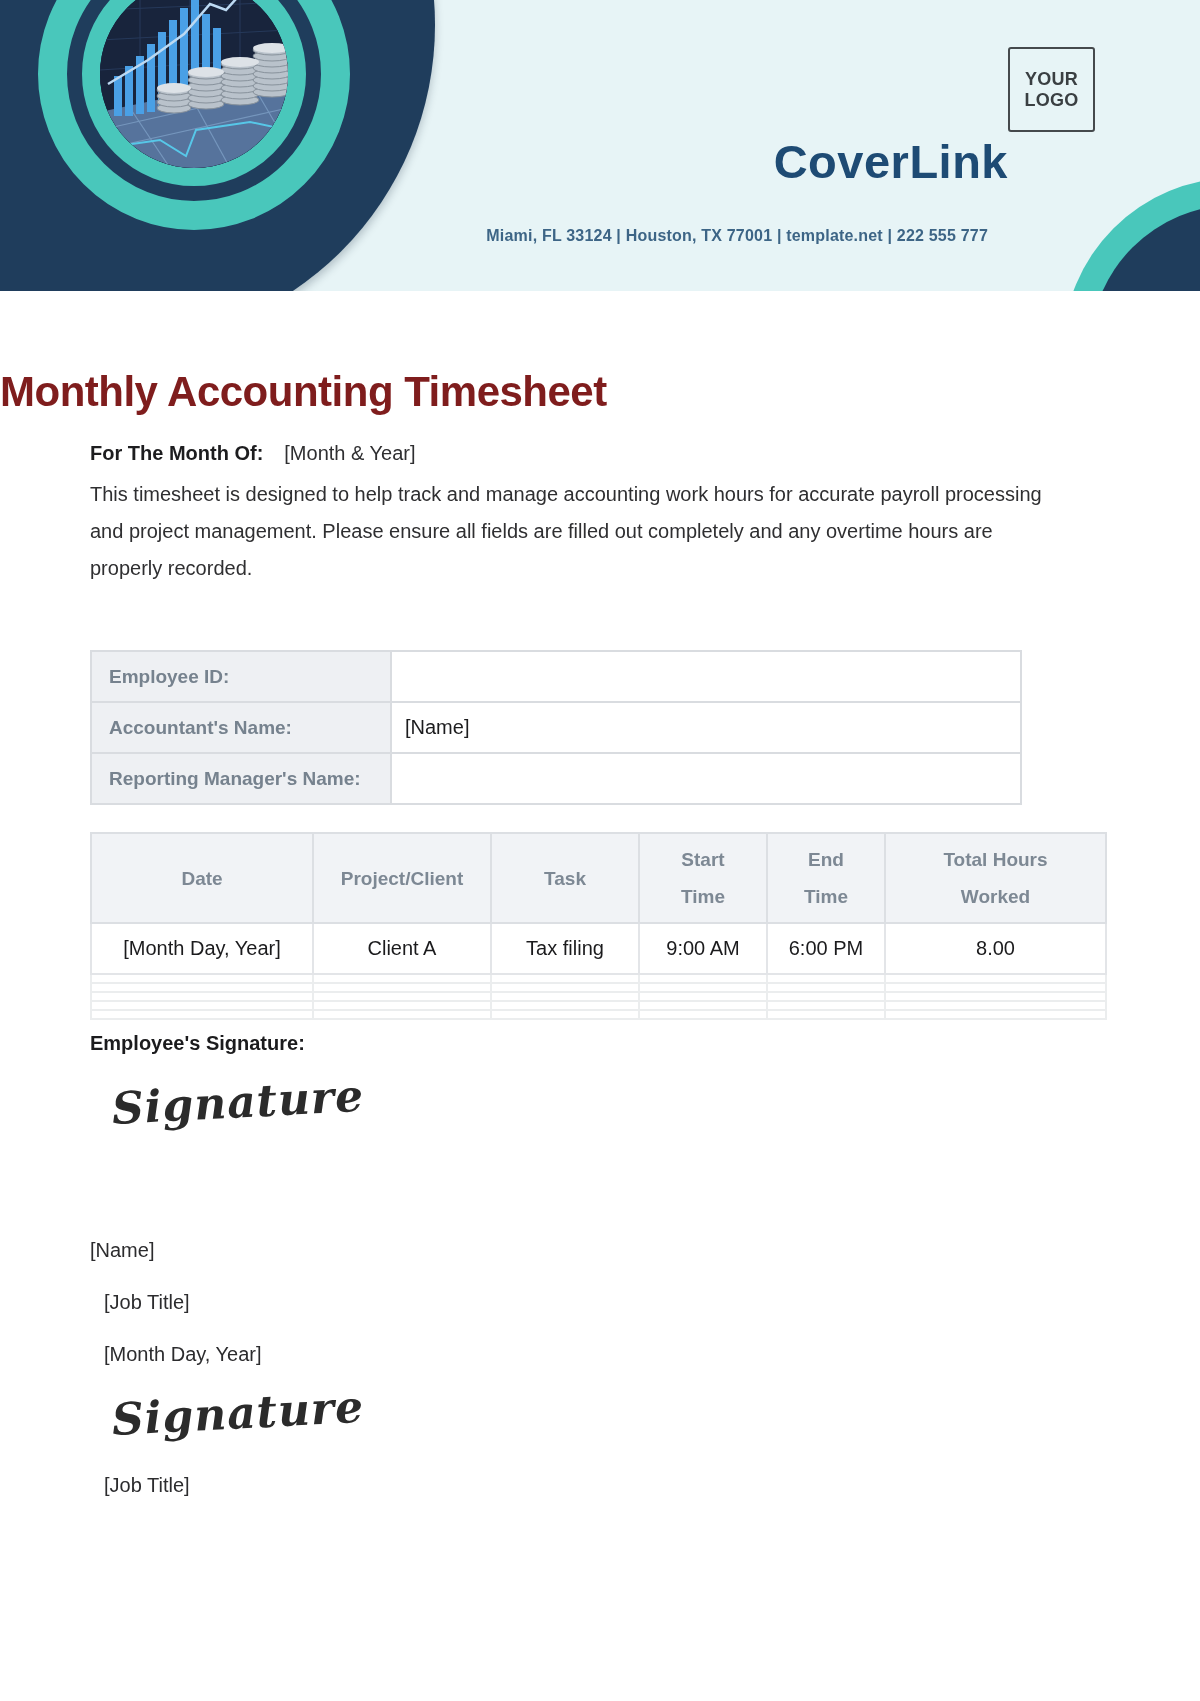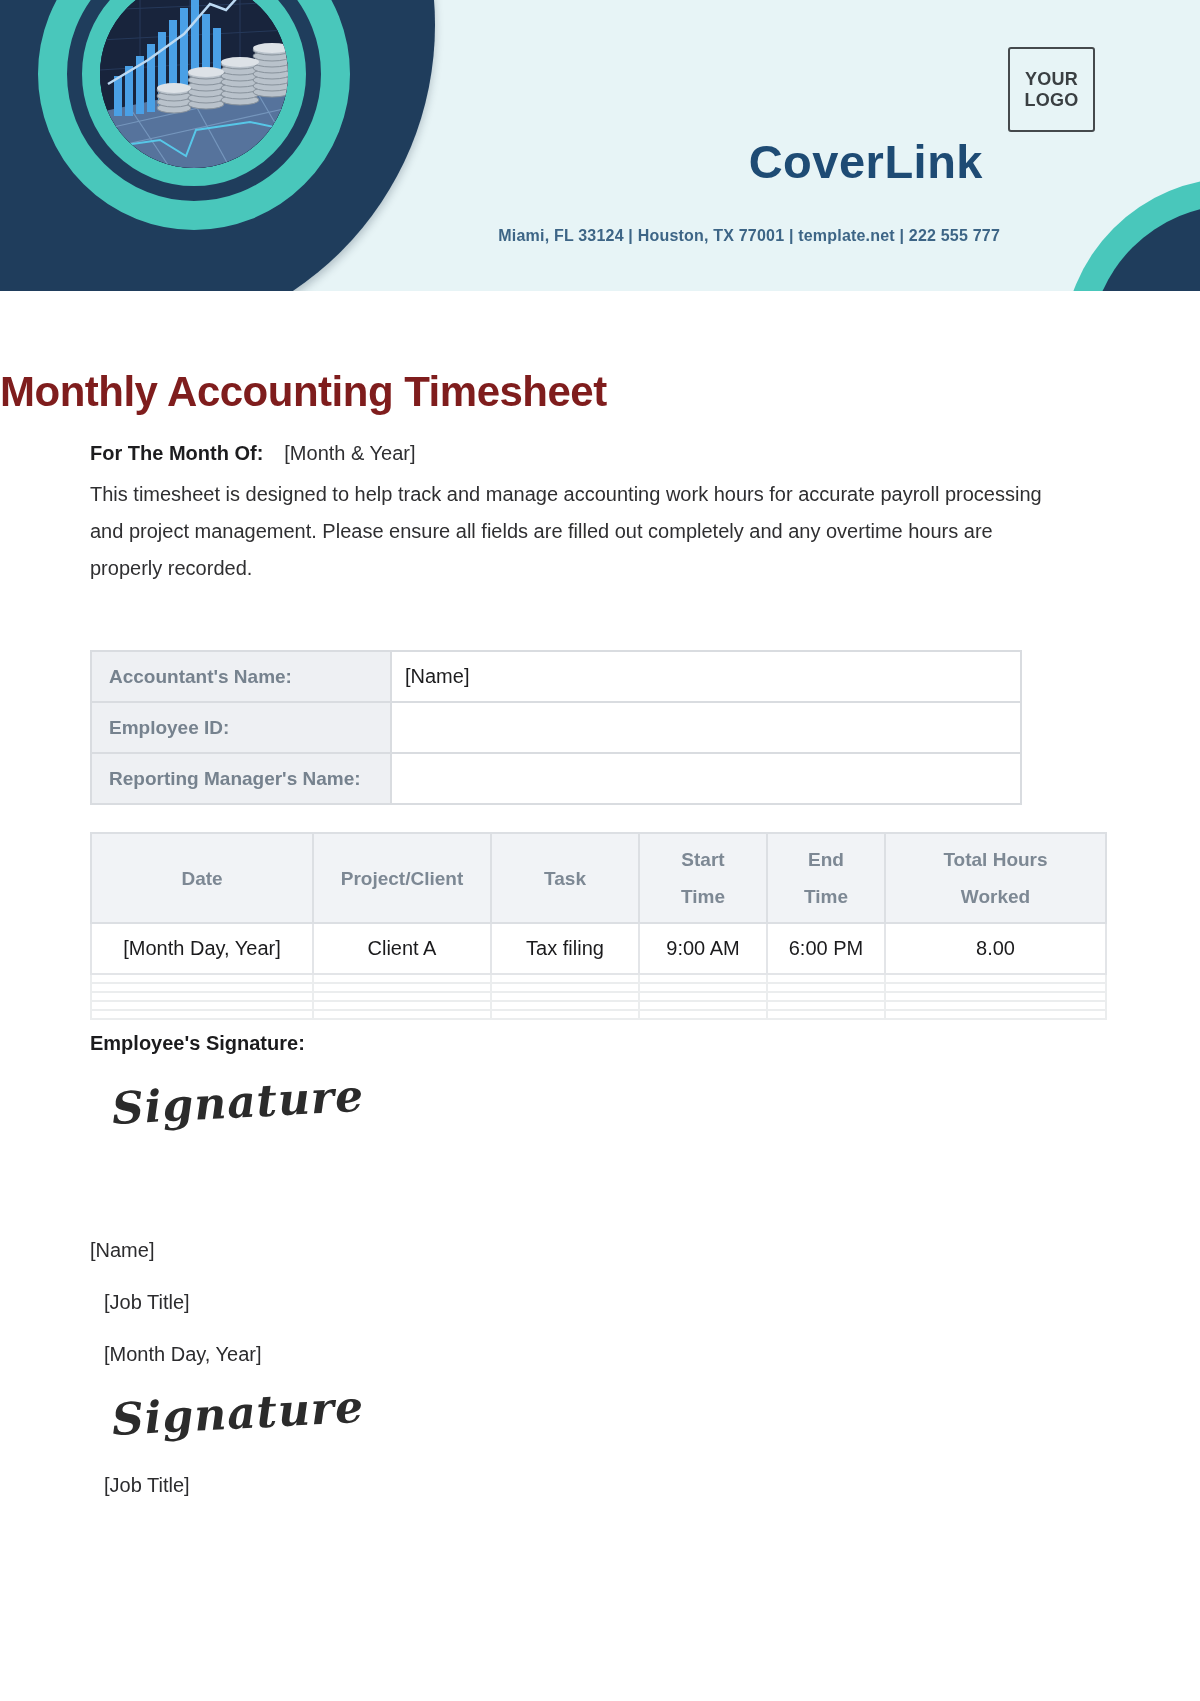--- a/index.html
+++ b/index.html
@@ -18,23 +18,23 @@
            border-radius:50%; overflow:hidden; background:#18243c; }
   .photo svg { display:block; width:100%; height:100%; }
   .corner-teal { position:absolute; left:1063px; top:178px; width:344px; height:344px;
                  border-radius:50%; background:#49c7bb; }
   .corner-navy { position:absolute; left:1090px; top:205px; width:290px; height:290px;
                  border-radius:50%; background:#1f3d5c; }
   .logo-box { position:absolute; left:1008px; top:47px; width:87px; height:85px;
               border:2px solid #45494c; border-radius:3px; display:flex; flex-direction:column;
               align-items:center; justify-content:center; font-size:18px; font-weight:bold;
               color:#3a3f42; line-height:1.12; letter-spacing:.3px; }
-  .brand { position:absolute; top:134px; right:217px; font-size:47px; font-weight:bold;
+  .brand { position:absolute; top:134px; right:192px; font-size:47px; font-weight:bold;
            color:#1e4b74; letter-spacing:.5px; }
-  .address { position:absolute; top:227px; right:200px; font-size:16px; font-weight:bold;
+  .address { position:absolute; top:227px; right:212px; font-size:16px; font-weight:bold;
              color:#3d6586; letter-spacing:.2px; }
 
   
   .title { width:1105px; margin-top:77px; font-size:42px; font-weight:bold;
            color:#7f1d1d; letter-spacing:-.5px; }
   .month-line { margin:26px 0 0 90px; font-size:20px; color:#2f2f31; }
   .month-line .lbl { font-weight:bold; color:#1d1d1f; margin-right:21px; }
   .description { margin:11px 0 0 90px; width:960px; font-size:20px; line-height:37px; color:#2f2f31; }
 
   
@@ -157,26 +157,26 @@
 
   <div class="month-line">
     <span class="lbl">For The Month Of:</span><span>[Month &amp; Year]</span>
   </div>
 
   <p class="description">This timesheet is designed to help track and manage accounting work hours for accurate payroll processing and project management. Please ensure all fields are filled out completely and any overtime hours are properly recorded.</p>
 
   <table class="info-table">
     <tbody>
       <tr>
+        <td class="lbl">Employee ID:</td>
+        <td class="val"></td>
+      </tr>
+      <tr>
         <td class="lbl">Accountant's Name:</td>
         <td class="val">[Name]</td>
-      </tr>
-      <tr>
-        <td class="lbl">Employee ID:</td>
-        <td class="val"></td>
       </tr>
       <tr>
         <td class="lbl">Reporting Manager's Name:</td>
         <td class="val"></td>
       </tr>
     </tbody>
   </table>
 
   <table class="main-table">
     <colgroup>

